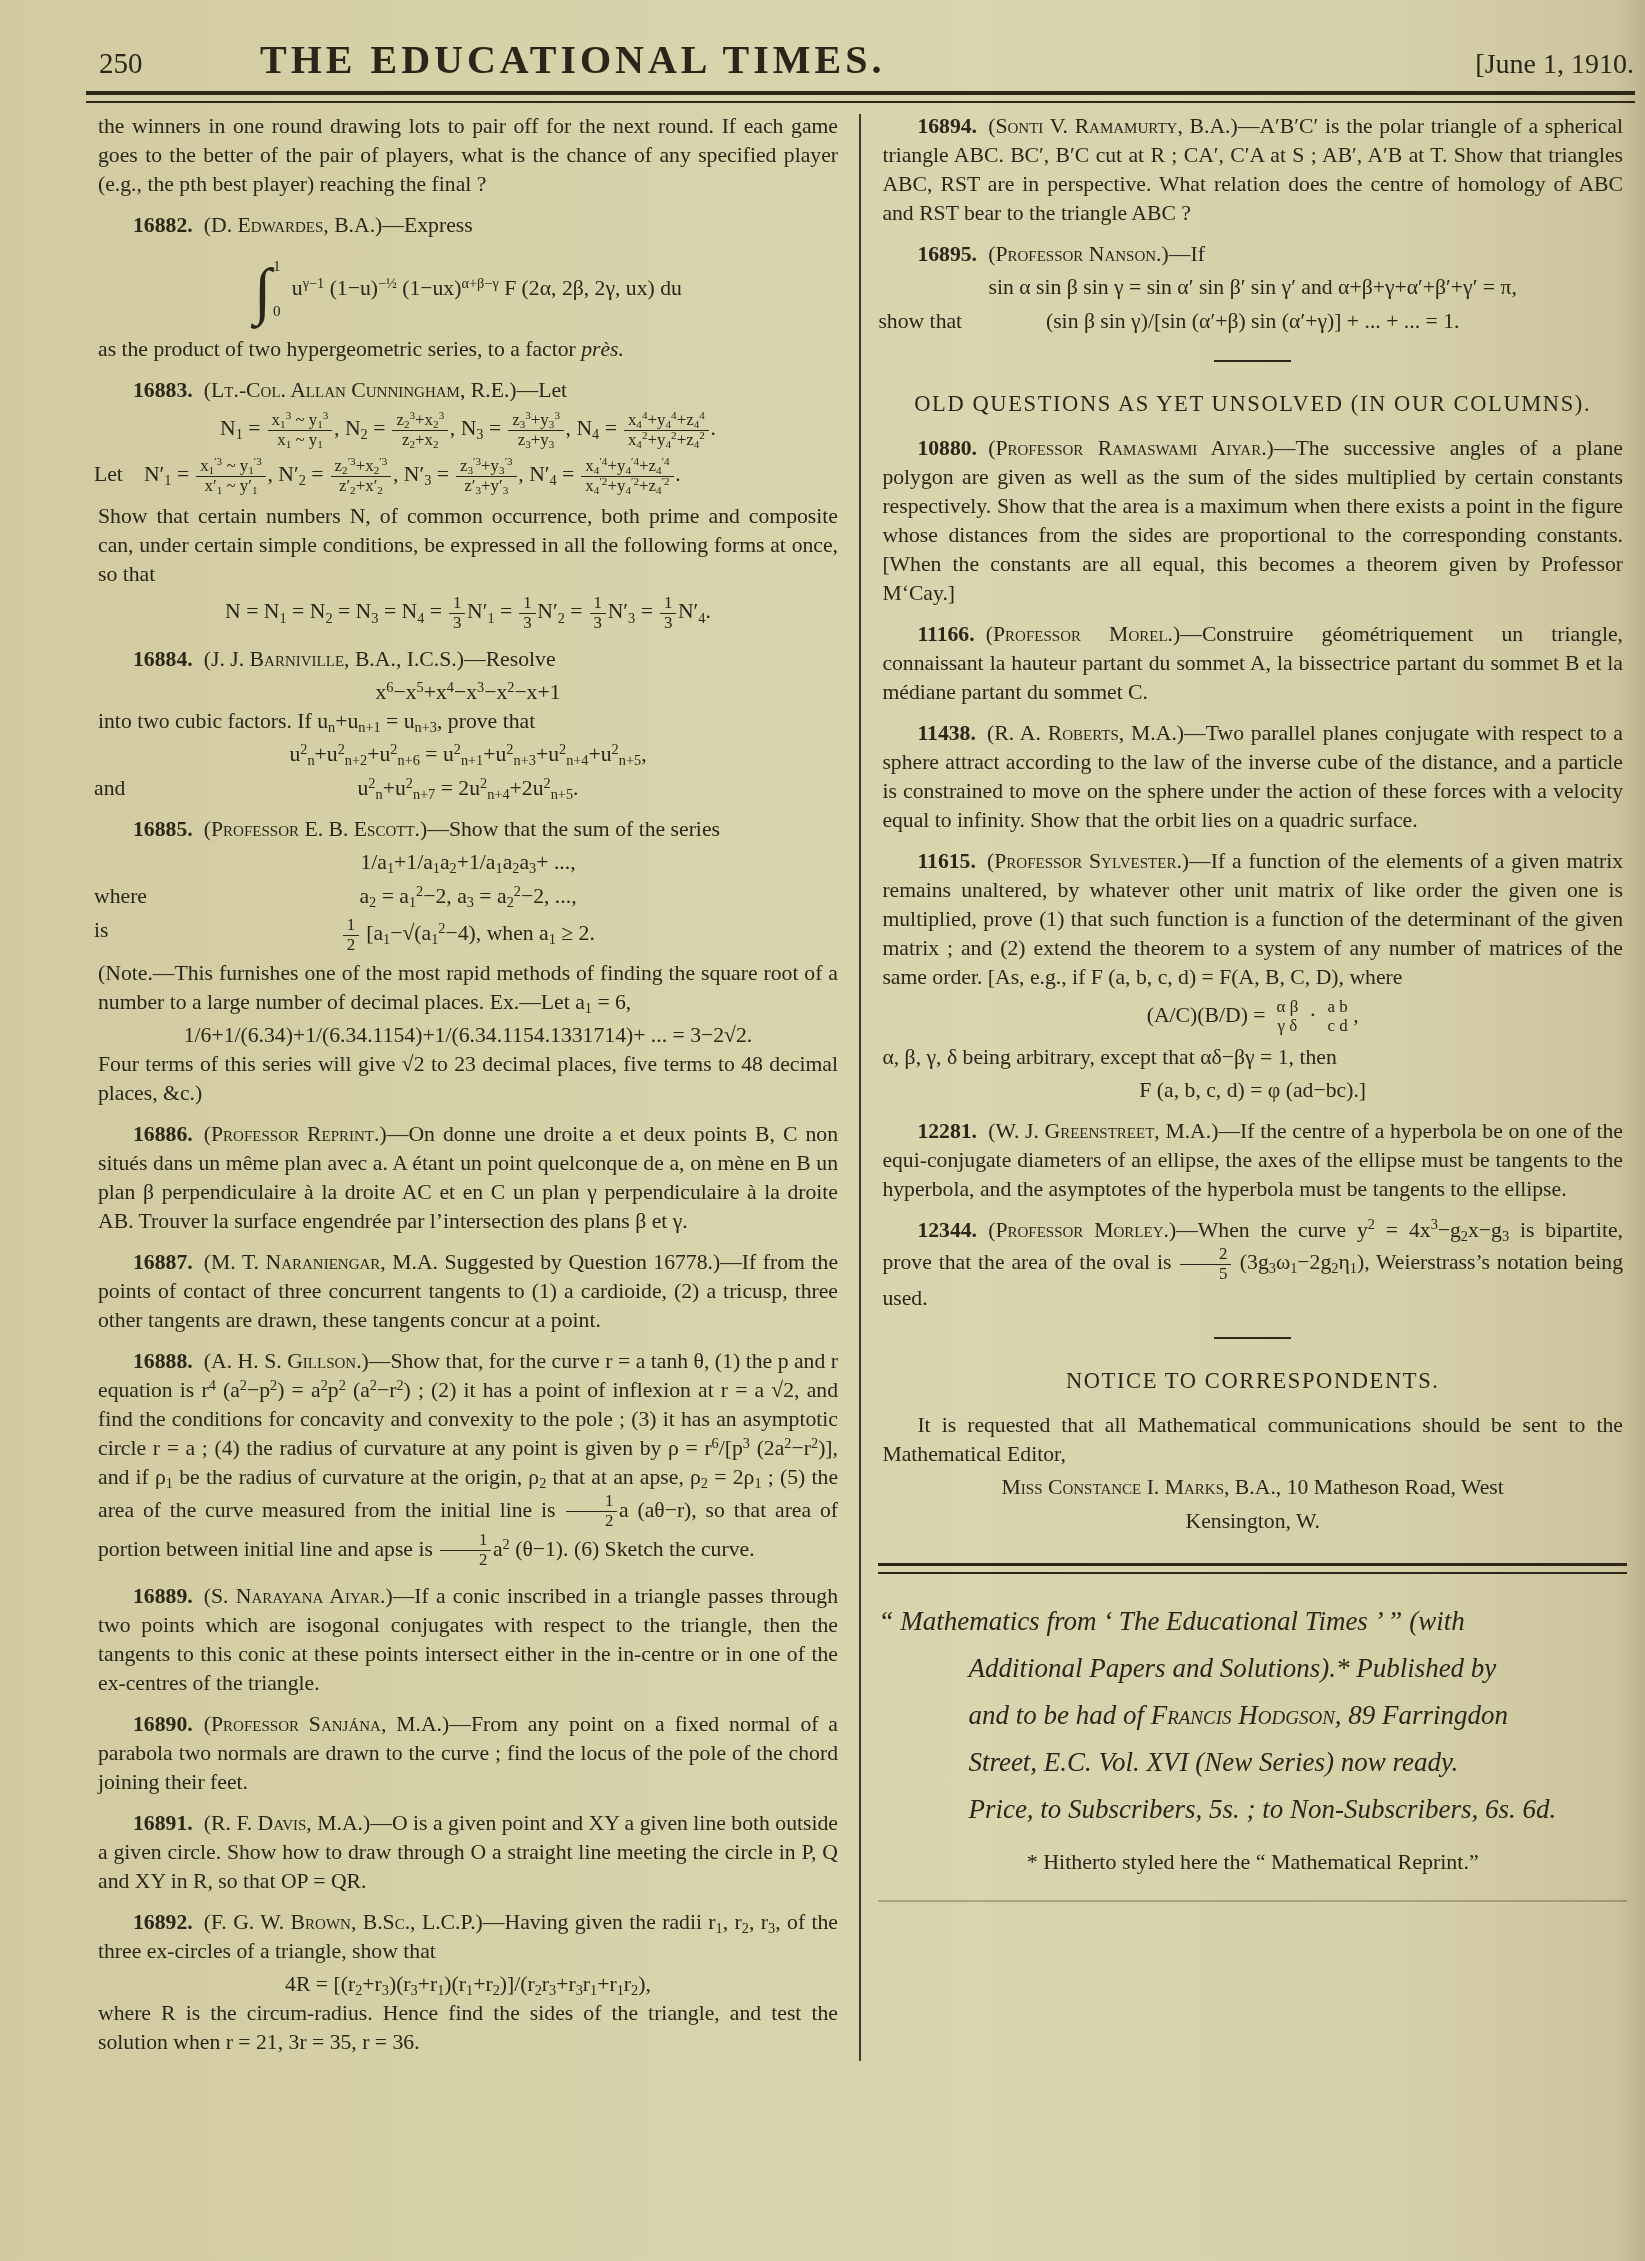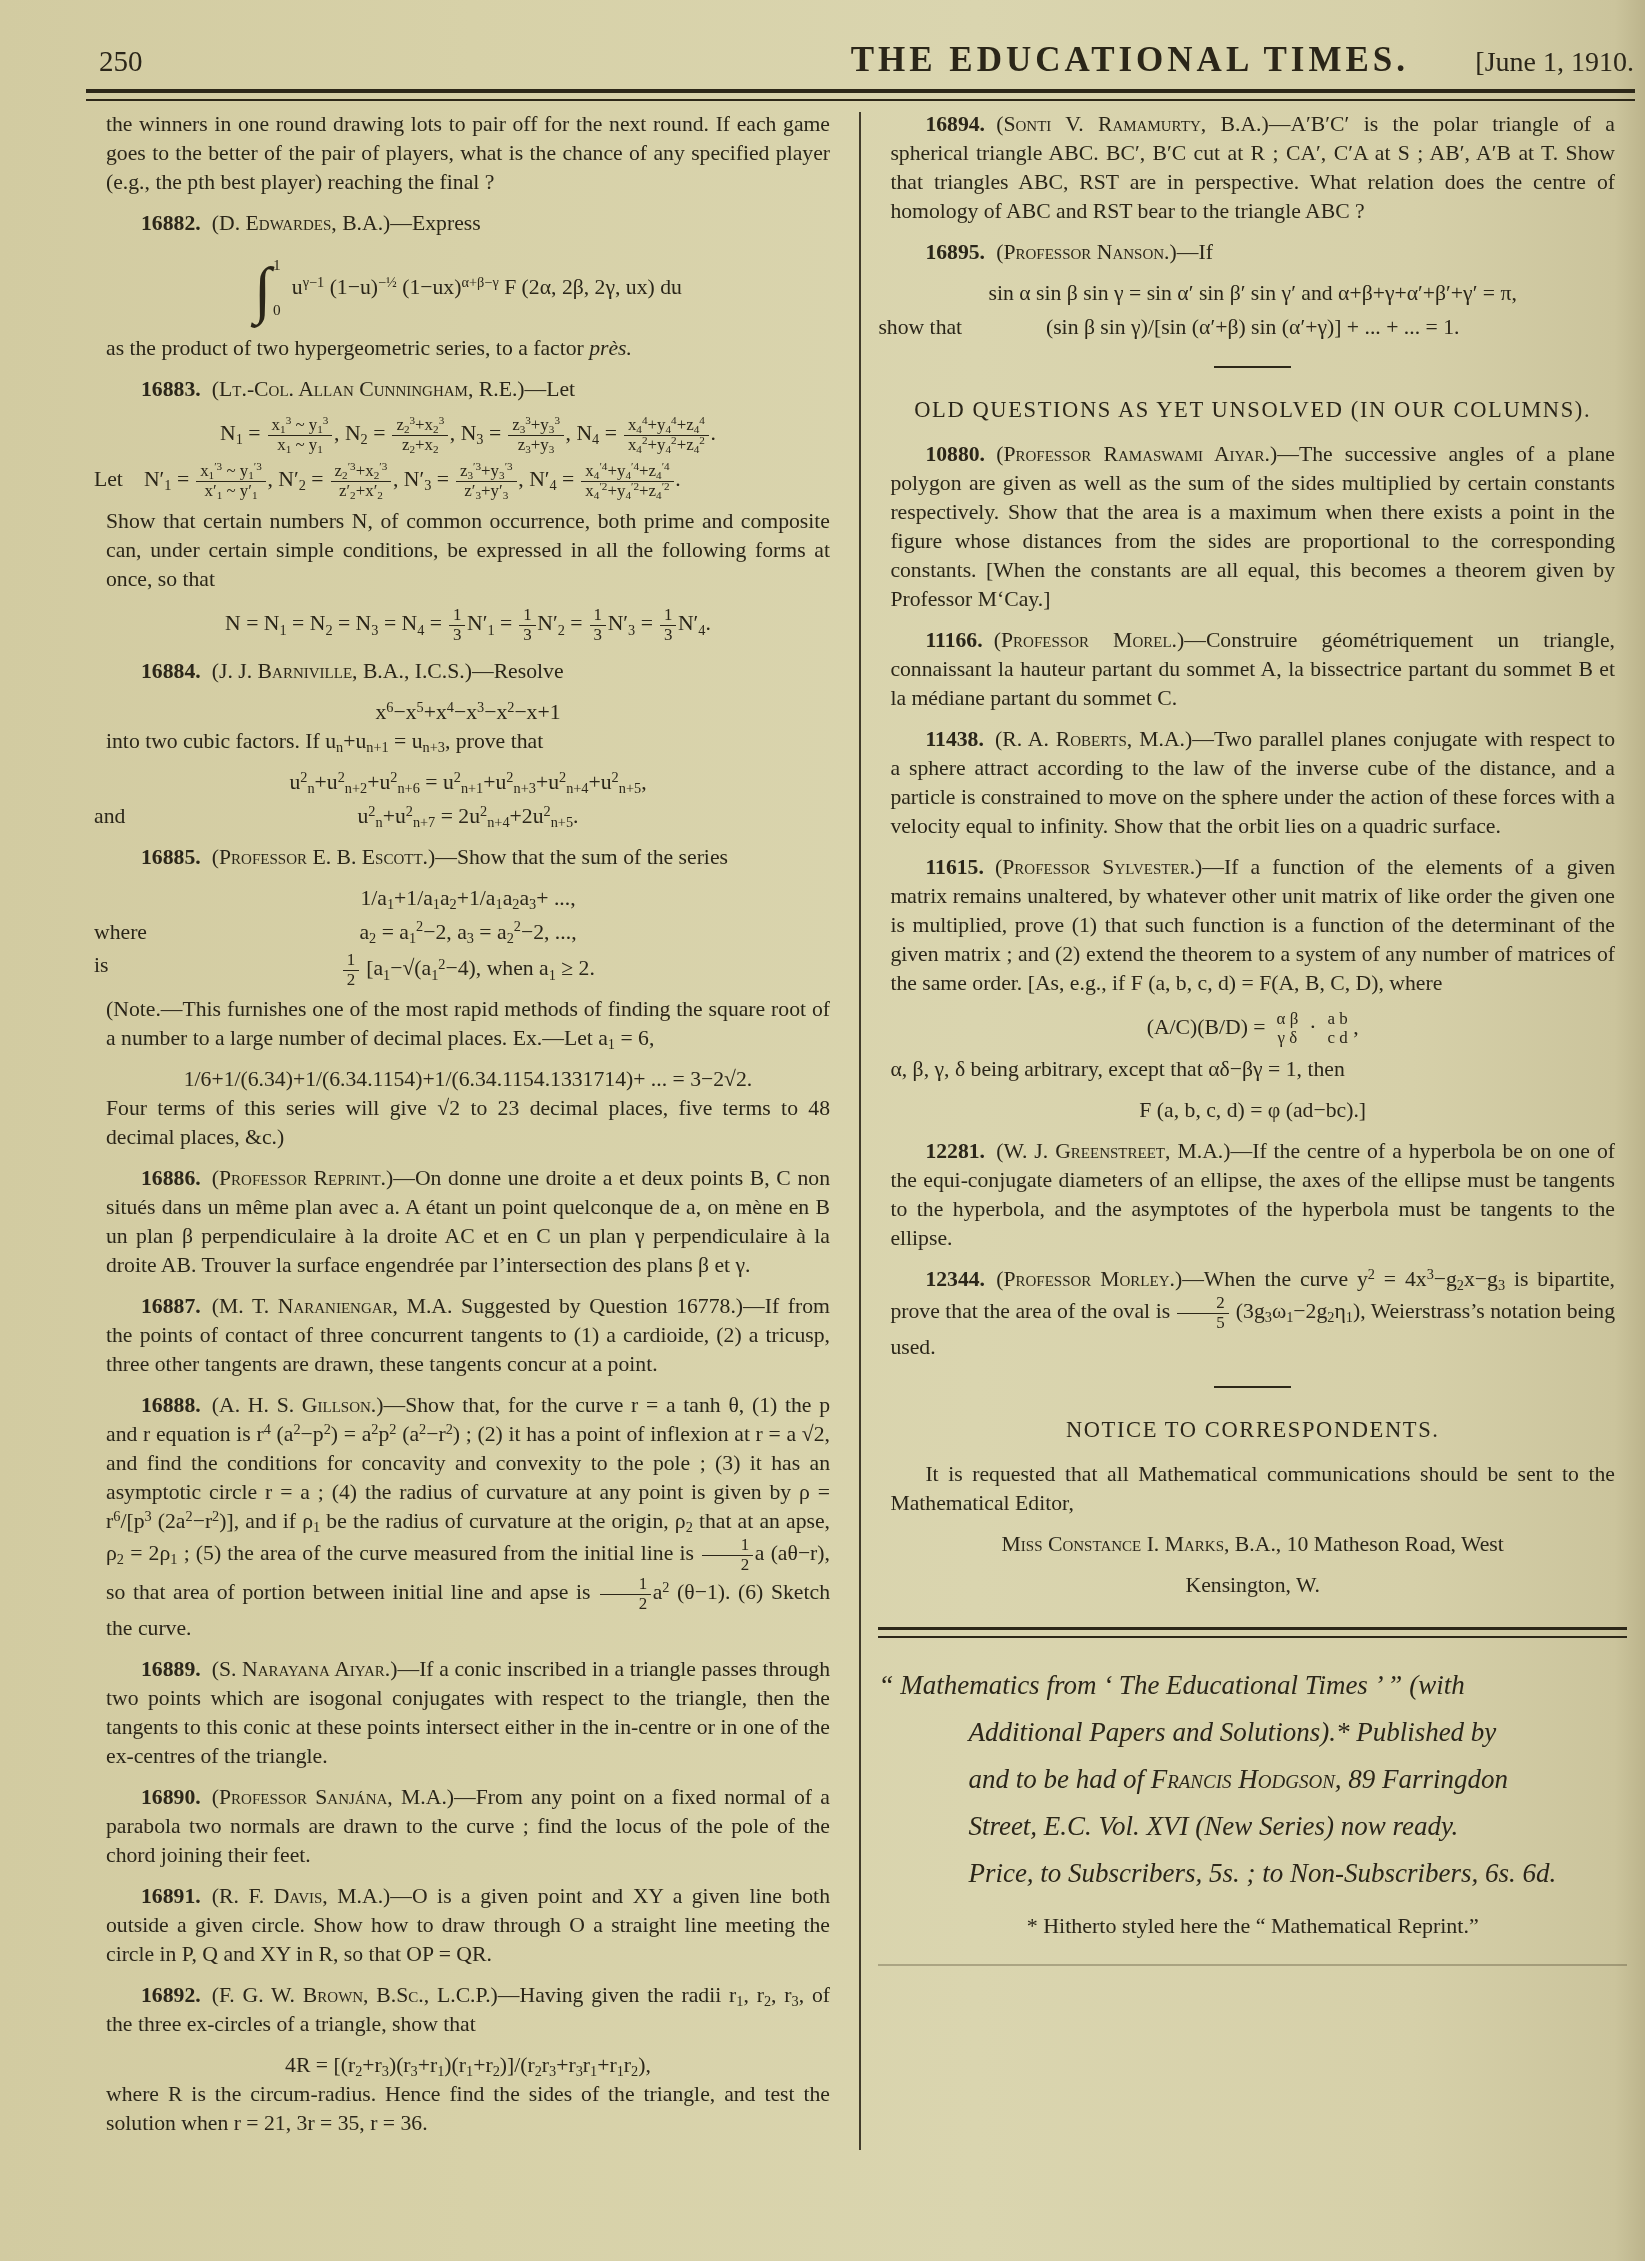--- a/index.html
+++ b/index.html
@@ -8,28 +8,28 @@
     width:1646px;height:2261px;overflow:hidden;
     background:linear-gradient(90deg,#d2cba1 0%,#d7d1a8 28%,#dad5af 58%,#d6d0a9 84%,#cbc49c 96%,#b2a981 99%,#6f6749 100%);
     color:#2b2619;
     font-family:Liberation Serif, serif;
     font-size:21.7px;line-height:29px;padding-left:36px;
   }
   .page::after{content:"";position:absolute;top:0;right:0;width:21px;height:100%;
     background:linear-gradient(90deg,rgba(0,0,0,0) 0%,rgba(55,45,25,.45) 55%,#171208 100%);}
   .hdr{display:flex;align-items:baseline;padding:45px 48px 0 63px;}
   .pgnum{font-size:29px;flex:none;width:161px;}
-  .ptitle{flex:1;text-align:right;font-size:35px;font-weight:bold;letter-spacing:4px;}
+  .ptitle{flex:1;text-align:left;font-size:40px;font-weight:bold;letter-spacing:4px;}
   .pdate{flex:none;width:225px;text-align:right;font-size:28px;}
   .ruledbl{margin:13px 47px 0 50px;height:5.6px;border-top:4px solid #2c2718;border-bottom:2.4px solid #2c2718;}
   .cols{display:flex;align-items:stretch;padding:9.6px 21px 0 58px;}
   .colL{width:748px;flex:none;}
   .vdiv{flex:none;width:2.4px;background:#413b2b;margin:1.6px 17px 0 17px;}
   .colR{flex:1;padding-right:34px;min-width:0;}
-  p{margin:12px;text-align:justify;}
+  p{margin:4px;text-align:justify;}
   .q{margin-top:12px;text-indent:35px;}
   .qcont{margin-top:0;text-indent:0;}
   .qnum{font-weight:bold;margin-right:11.2px;}
   .qauth{font-variant:small-caps;}
   sup{font-size:66%;line-height:0;vertical-align:baseline;position:relative;top:-0.5em;}
   sub{font-size:66%;line-height:0;vertical-align:baseline;position:relative;top:0.28em;}
   .frac{display:inline-block;vertical-align:middle;text-align:center;font-size:78%;line-height:1.12;margin:0 1.6px;}
   .frac .fn{display:block;padding:0 4px;border-bottom:1.6px solid currentColor;}
   .frac .fd{display:block;padding:0 4px;}
   .frac.stk .fn{border-bottom:none;}

